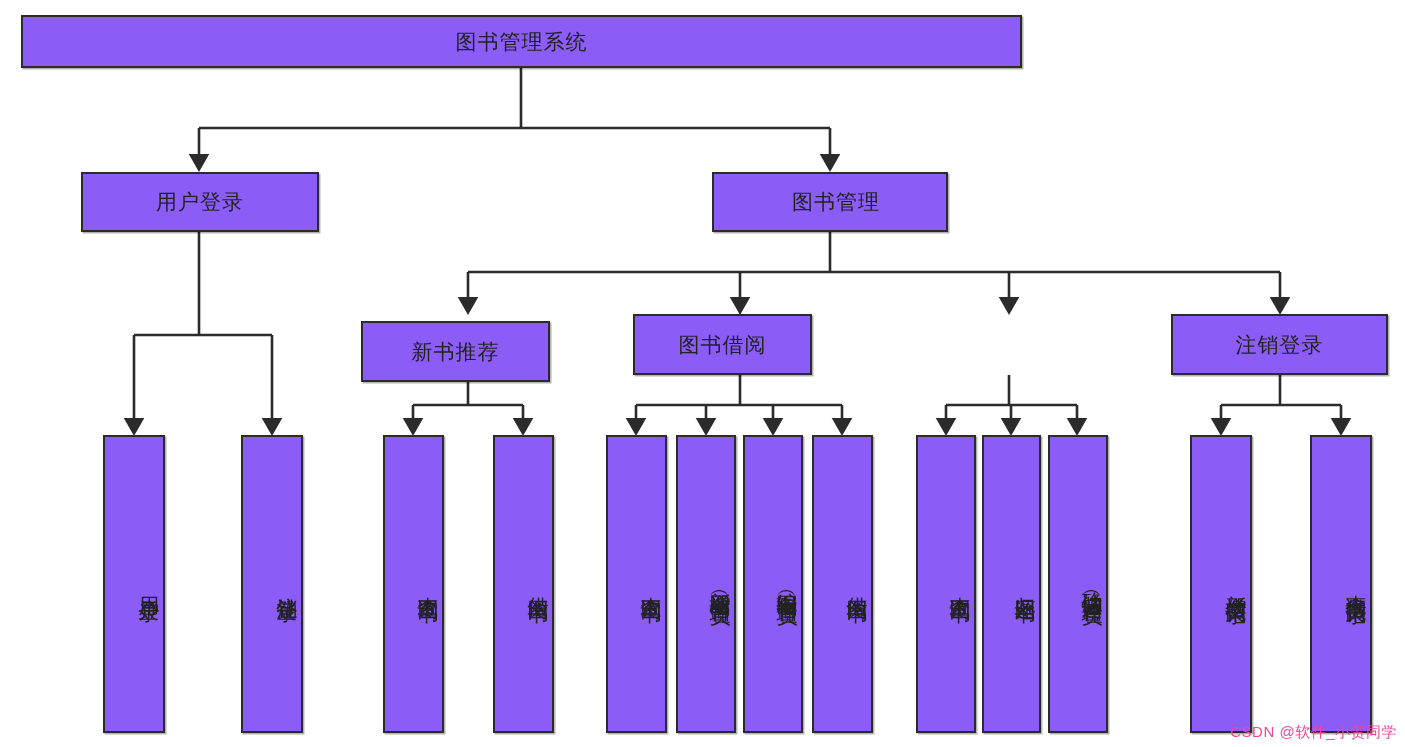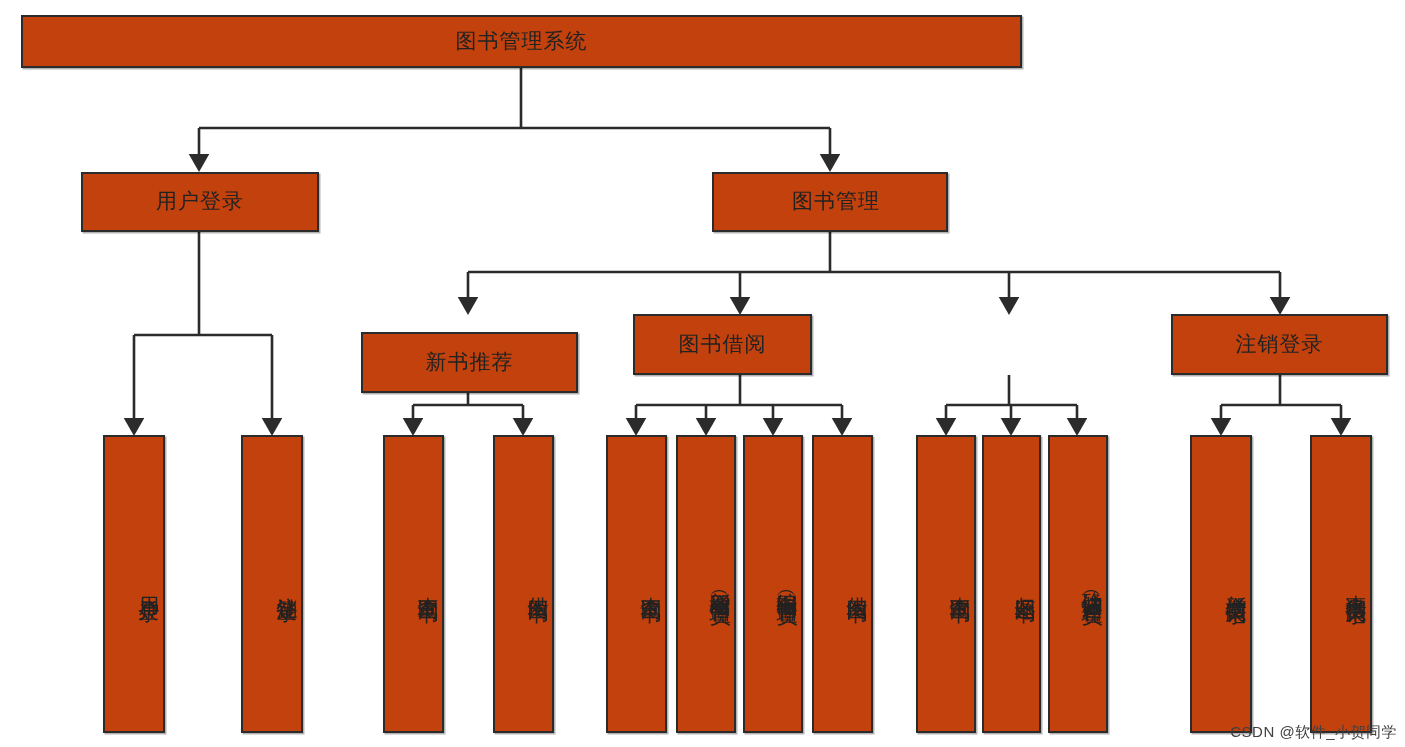--- a/index.html
+++ b/index.html
@@ -22,27 +22,26 @@
     left: 0;
     top: 0;
     width: 1405px;
     height: 747px;
     pointer-events: none;
   }
   .node {
     position: absolute;
     box-sizing: border-box;
     border: 2px solid #2b2b2b;
-    background: #c2410c;
+    background: #8b5cf6;
     display: flex;
     align-items: center;
     justify-content: center;
     color: #222222;
     box-shadow: 1.5px 1.5px 0 rgba(0,0,0,0.30);
-    font-family: Liberation Serif, serif;
   }
   .node.horiz {
     font-size: 21px;
     letter-spacing: 1px;
     line-height: 1.1;
   }
   .node.vert {
     writing-mode: vertical-rl;
     text-orientation: upright;
     font-size: 21px;
@@ -60,21 +59,21 @@
   }
   .node.vert .cap {
     writing-mode: vertical-rl;
     text-orientation: upright;
   }
   #watermark {
     position: absolute;
     right: 8px;
     bottom: 5px;
     font-size: 15px;
-    color: #404040;
+    color: #ec4899;
     letter-spacing: 0.5px;
     white-space: nowrap;
   }
 </style>
 </head>
 <body>
 
 <div id="canvas">
 
   <svg id="wires" viewBox="0 0 1405 747" width="1405" height="747" xmlns="http://www.w3.org/2000/svg">
@@ -132,21 +131,21 @@
   </div>
 
   <div class="node horiz" style="left:81px; top:172px; width:238px; height:60px;">
     <span class="cap">用户登录</span>
   </div>
 
   <div class="node horiz" style="left:712px; top:172px; width:236px; height:60px;padding-left:12px;">
     <span class="cap">图书管理</span>
   </div>
 
-  <div class="node horiz" style="left:361px; top:332px; width:217px; height:61px;">
+  <div class="node horiz" style="left:361px; top:321px; width:189px; height:61px;">
     <span class="cap">新书推荐</span>
   </div>
 
   <div class="node horiz" style="left:633px; top:314px; width:179px; height:61px;">
     <span class="cap">图书借阅</span>
   </div>
 
 
   <div class="node horiz" style="left:1171px; top:314px; width:217px; height:61px;">
     <span class="cap">注销登录</span>

